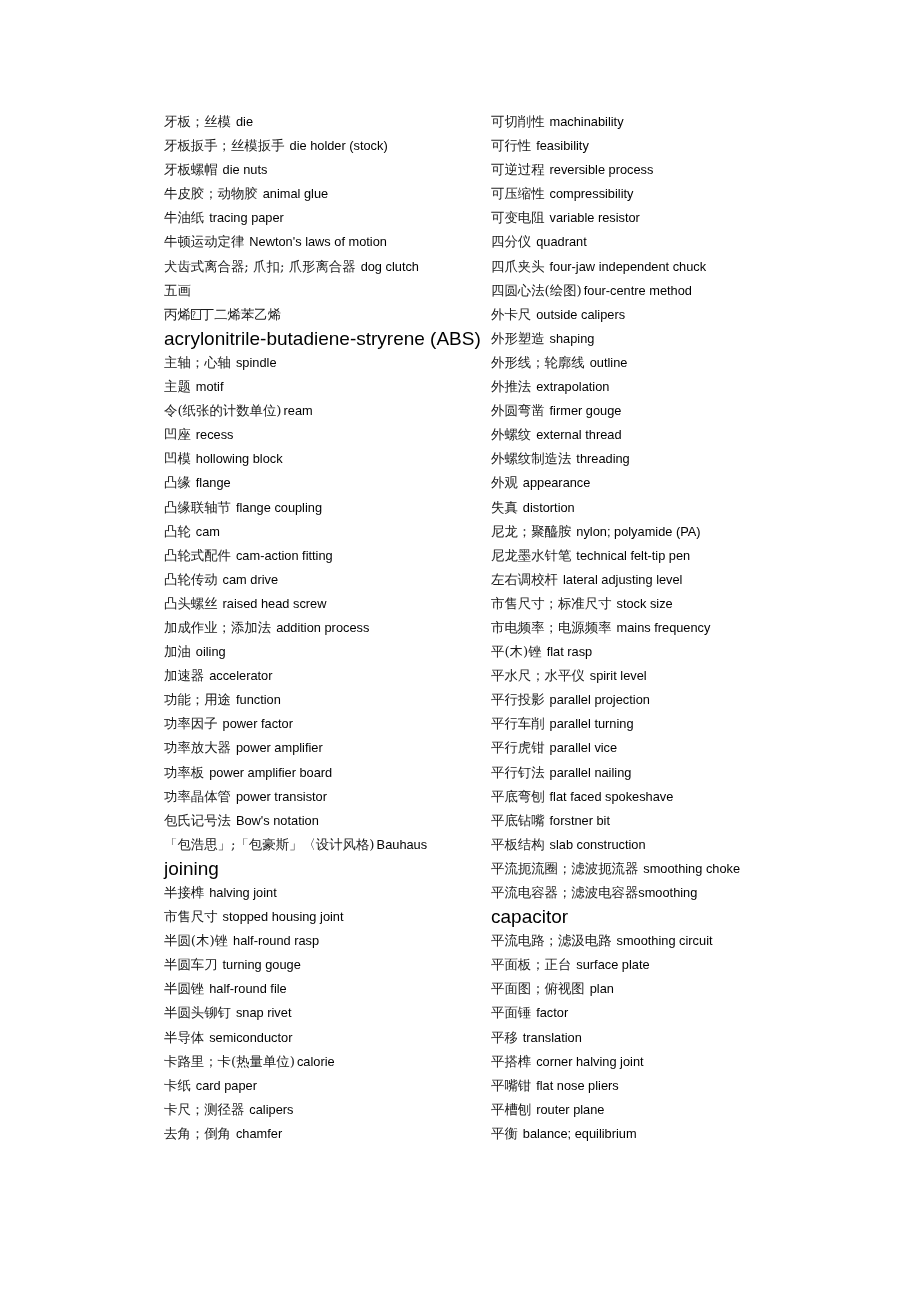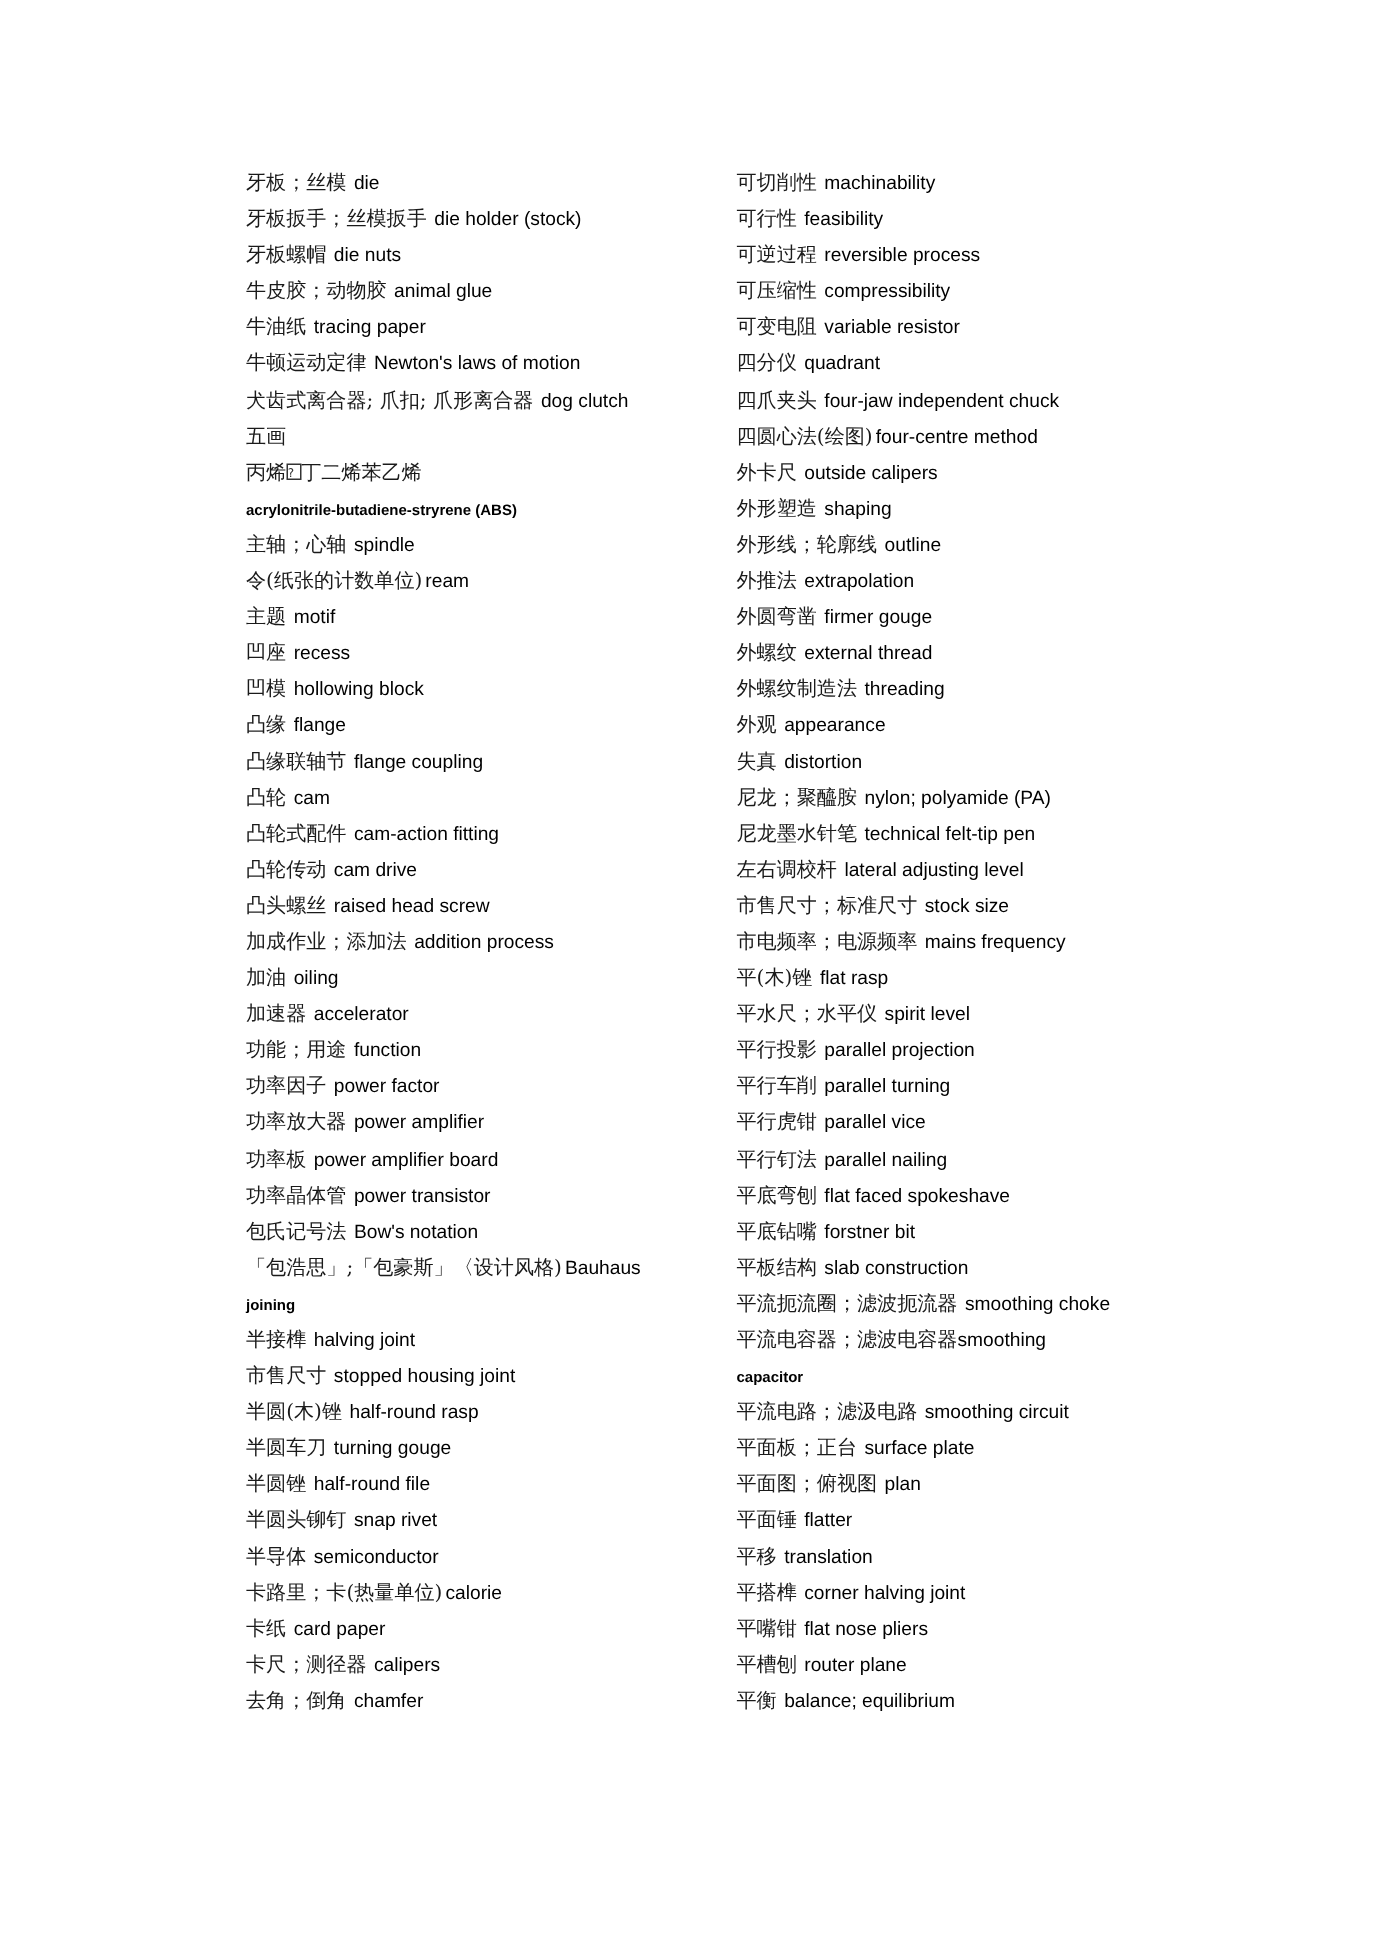--- a/index.html
+++ b/index.html
@@ -83,21 +83,21 @@
     width: 100%;
     text-align: justify;
     text-align-last: justify;
     text-justify: inter-character;
   }
   .entry.justified .zh > span {
     display: inline-block;
   }
 
   
-  .entry.cont .en { font-size: 10px; font-weight: bold; }
+  .entry.cont .en { font-size: 19px; }
 
   
   .missing-glyph {
     display: inline-block;
     width: 10px;
     height: 11px;
     line-height: 11px;
     border: 1px solid #333;
     font-family: "DejaVu Sans", sans-serif;
     font-size: 8px;
@@ -117,22 +117,22 @@
         <div class="entry"><span class="zh">牙板扳手；丝模扳手</span><span class="gap"></span><span class="en">die holder (stock)</span></div>
         <div class="entry"><span class="zh">牙板螺帽</span><span class="gap"></span><span class="en">die nuts</span></div>
         <div class="entry"><span class="zh">牛皮胶；动物胶</span><span class="gap"></span><span class="en">animal glue</span></div>
         <div class="entry"><span class="zh">牛油纸</span><span class="gap"></span><span class="en">tracing paper</span></div>
         <div class="entry"><span class="zh">牛顿运动定律</span><span class="gap"></span><span class="en">Newton's laws of motion</span></div>
         <div class="entry"><span class="zh">犬齿式离合器; 爪扣; 爪形离合器</span><span class="gap"></span><span class="en">dog clutch</span></div>
         <div class="entry section"><span class="zh">五画</span></div>
         <div class="entry justified"><span class="zh"><span>丙</span><span>烯</span><span class="missing-glyph">?</span><span>丁</span><span>二</span><span>烯</span><span>苯</span><span>乙</span><span>烯</span></span></div>
         <div class="entry cont"><span class="en">acrylonitrile-butadiene-stryrene (ABS)</span></div>
         <div class="entry"><span class="zh">主轴；心轴</span><span class="gap"></span><span class="en">spindle</span></div>
+        <div class="entry"><span class="zh">主题</span><span class="gap"></span><span class="en">motif</span></div>
         <div class="entry"><span class="zh">令(纸张的计数单位)</span><span class="gap" style="width: 2px;"></span><span class="en">ream</span></div>
-        <div class="entry"><span class="zh">主题</span><span class="gap"></span><span class="en">motif</span></div>
         <div class="entry"><span class="zh">凹座</span><span class="gap"></span><span class="en">recess</span></div>
         <div class="entry"><span class="zh">凹模</span><span class="gap"></span><span class="en">hollowing block</span></div>
         <div class="entry"><span class="zh">凸缘</span><span class="gap"></span><span class="en">flange</span></div>
         <div class="entry"><span class="zh">凸缘联轴节</span><span class="gap"></span><span class="en">flange coupling</span></div>
         <div class="entry"><span class="zh">凸轮</span><span class="gap"></span><span class="en">cam</span></div>
         <div class="entry"><span class="zh">凸轮式配件</span><span class="gap"></span><span class="en">cam-action fitting</span></div>
         <div class="entry"><span class="zh">凸轮传动</span><span class="gap"></span><span class="en">cam drive</span></div>
         <div class="entry"><span class="zh">凸头螺丝</span><span class="gap"></span><span class="en">raised head screw</span></div>
         <div class="entry"><span class="zh">加成作业；添加法</span><span class="gap"></span><span class="en">addition process</span></div>
         <div class="entry"><span class="zh">加油</span><span class="gap"></span><span class="en">oiling</span></div>
@@ -188,21 +188,21 @@
         <div class="entry"><span class="zh">平行钉法</span><span class="gap"></span><span class="en">parallel nailing</span></div>
         <div class="entry"><span class="zh">平底弯刨</span><span class="gap"></span><span class="en">flat faced spokeshave</span></div>
         <div class="entry"><span class="zh">平底钻嘴</span><span class="gap"></span><span class="en">forstner bit</span></div>
         <div class="entry"><span class="zh">平板结构</span><span class="gap"></span><span class="en">slab construction</span></div>
         <div class="entry"><span class="zh">平流扼流圈；滤波扼流器</span><span class="gap"></span><span class="en">smoothing choke</span></div>
         <div class="entry justified"><span class="zh"><span>平</span><span>流</span><span>电</span><span>容</span><span>器</span><span>；</span><span>滤</span><span>波</span><span>电</span><span>容</span><span>器</span><span class="en">smoothing</span></span></div>
         <div class="entry cont"><span class="en">capacitor</span></div>
         <div class="entry"><span class="zh">平流电路；滤汲电路</span><span class="gap"></span><span class="en">smoothing circuit</span></div>
         <div class="entry"><span class="zh">平面板；正台</span><span class="gap"></span><span class="en">surface plate</span></div>
         <div class="entry"><span class="zh">平面图；俯视图</span><span class="gap"></span><span class="en">plan</span></div>
-        <div class="entry"><span class="zh">平面锤</span><span class="gap"></span><span class="en">flatter</span></div>
+        <div class="entry"><span class="zh">平面锤</span><span class="gap"></span><span class="en">factor</span></div>
         <div class="entry"><span class="zh">平移</span><span class="gap"></span><span class="en">translation</span></div>
         <div class="entry"><span class="zh">平搭榫</span><span class="gap"></span><span class="en">corner halving joint</span></div>
         <div class="entry"><span class="zh">平嘴钳</span><span class="gap"></span><span class="en">flat nose pliers</span></div>
         <div class="entry"><span class="zh">平槽刨</span><span class="gap"></span><span class="en">router plane</span></div>
         <div class="entry"><span class="zh">平衡</span><span class="gap"></span><span class="en">balance; equilibrium</span></div>
       </div>
   </div>
 </div>
 
 </body></html>

